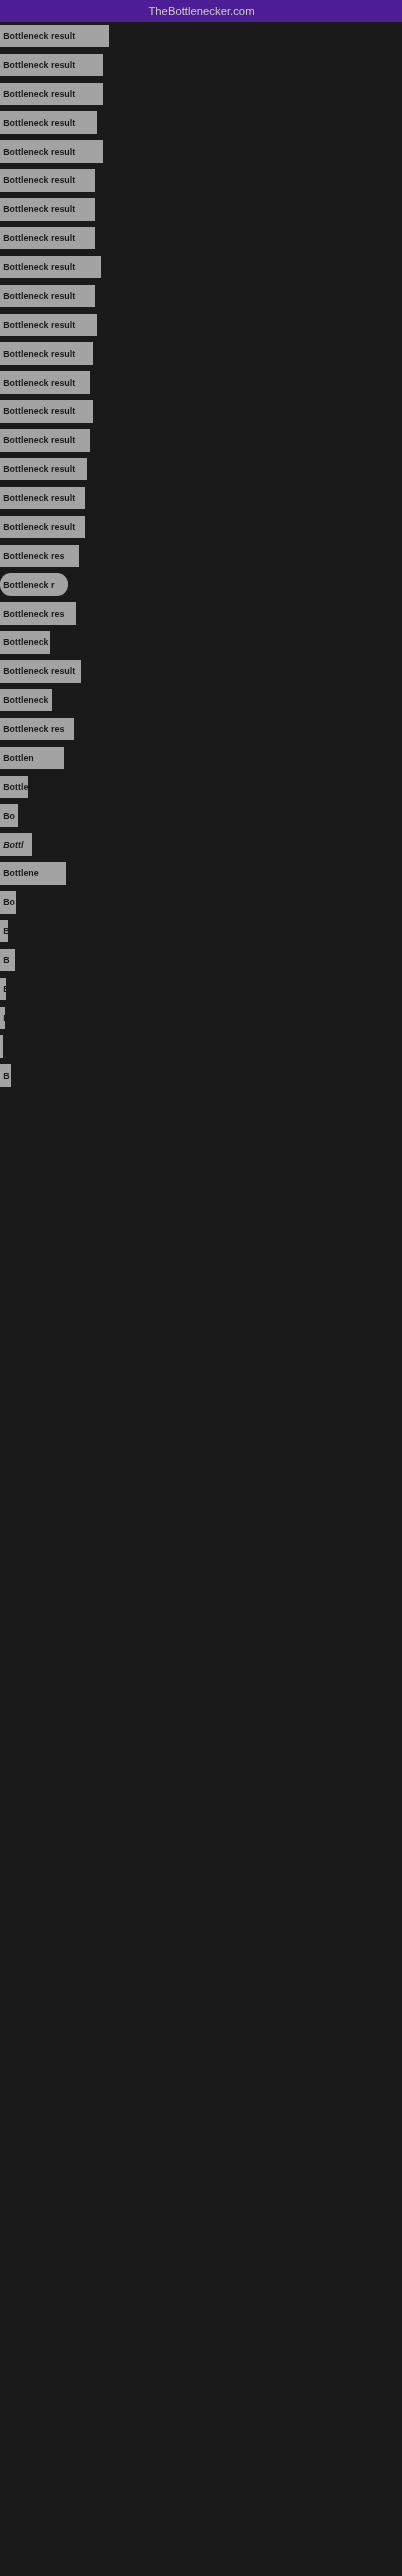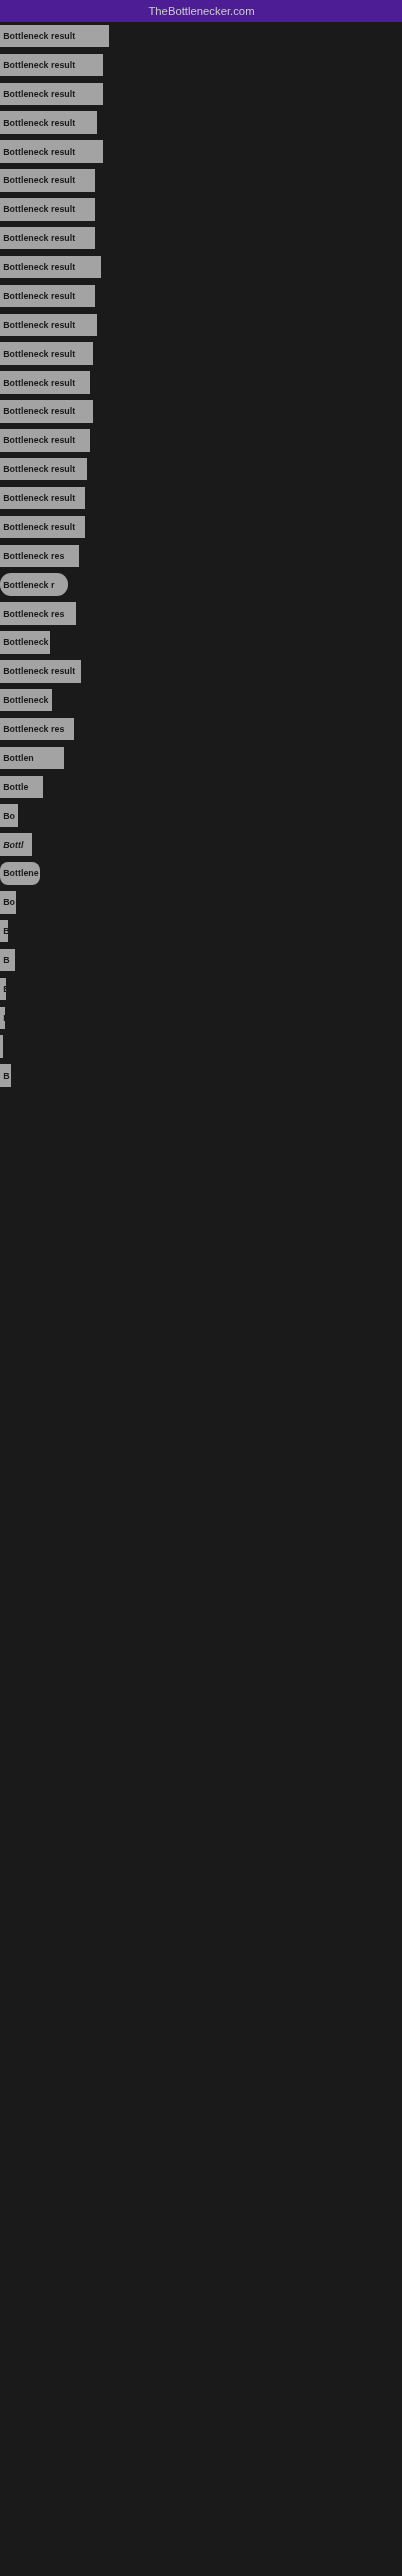--- a/index.html
+++ b/index.html
@@ -169,36 +169,36 @@
       <div class="bar" style="width: 74px;">
         <span class="bar-label">Bottleneck res</span>
       </div>
     </div>
     <div class="row-wrapper">
       <div class="bar" style="width: 64px;">
         <span class="bar-label">Bottlen</span>
       </div>
     </div>
     <div class="row-wrapper">
-      <div class="bar" style="width: 43px;">
+      <div class="bar" style="width: 28px;">
         <span class="bar-label">Bottle</span>
       </div>
     </div>
     <div class="row-wrapper">
       <div class="bar" style="width: 17.7px;">
         <span class="bar-label">Bo</span>
       </div>
     </div>
     <div class="row-wrapper">
       <div class="bar" style="width: 32px; font-style: italic;">
         <span class="bar-label">Bottl</span>
       </div>
     </div>
     <div class="row-wrapper">
-      <div class="bar" style="width: 40px; border-radius: 8px;">
+      <div class="bar" style="width: 66px;">
         <span class="bar-label">Bottlene</span>
       </div>
     </div>
     <div class="row-wrapper">
       <div class="bar" style="width: 16px;">
         <span class="bar-label">Bo</span>
       </div>
     </div>
     <div class="row-wrapper">
       <div class="bar" style="width: 8px;">

